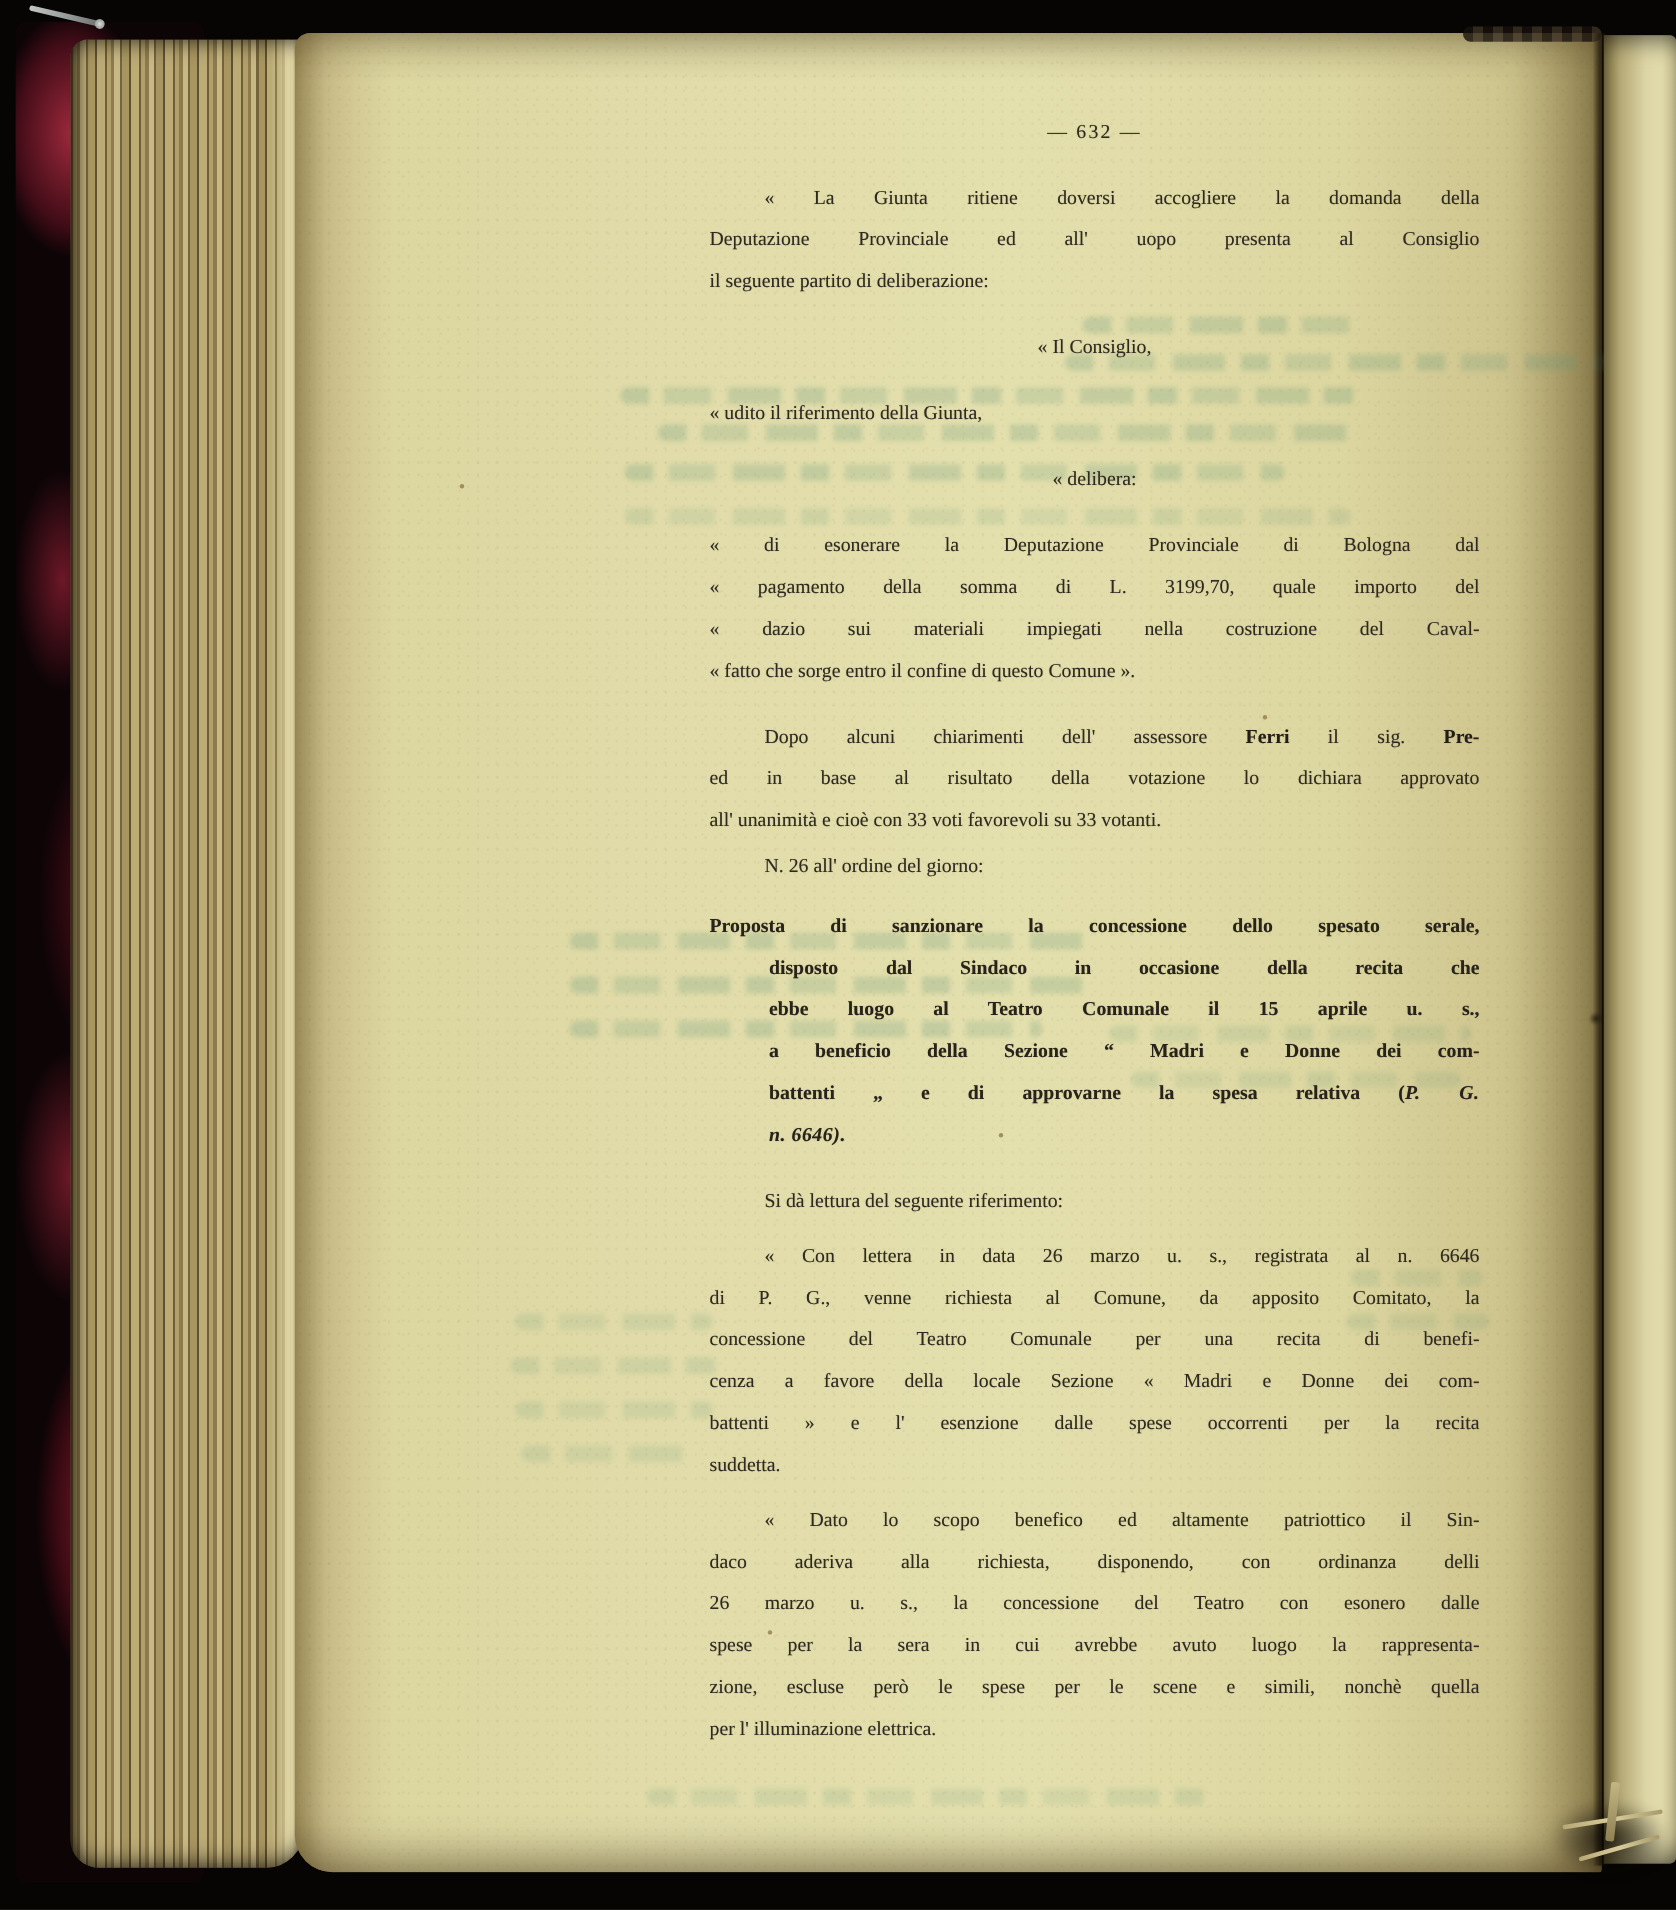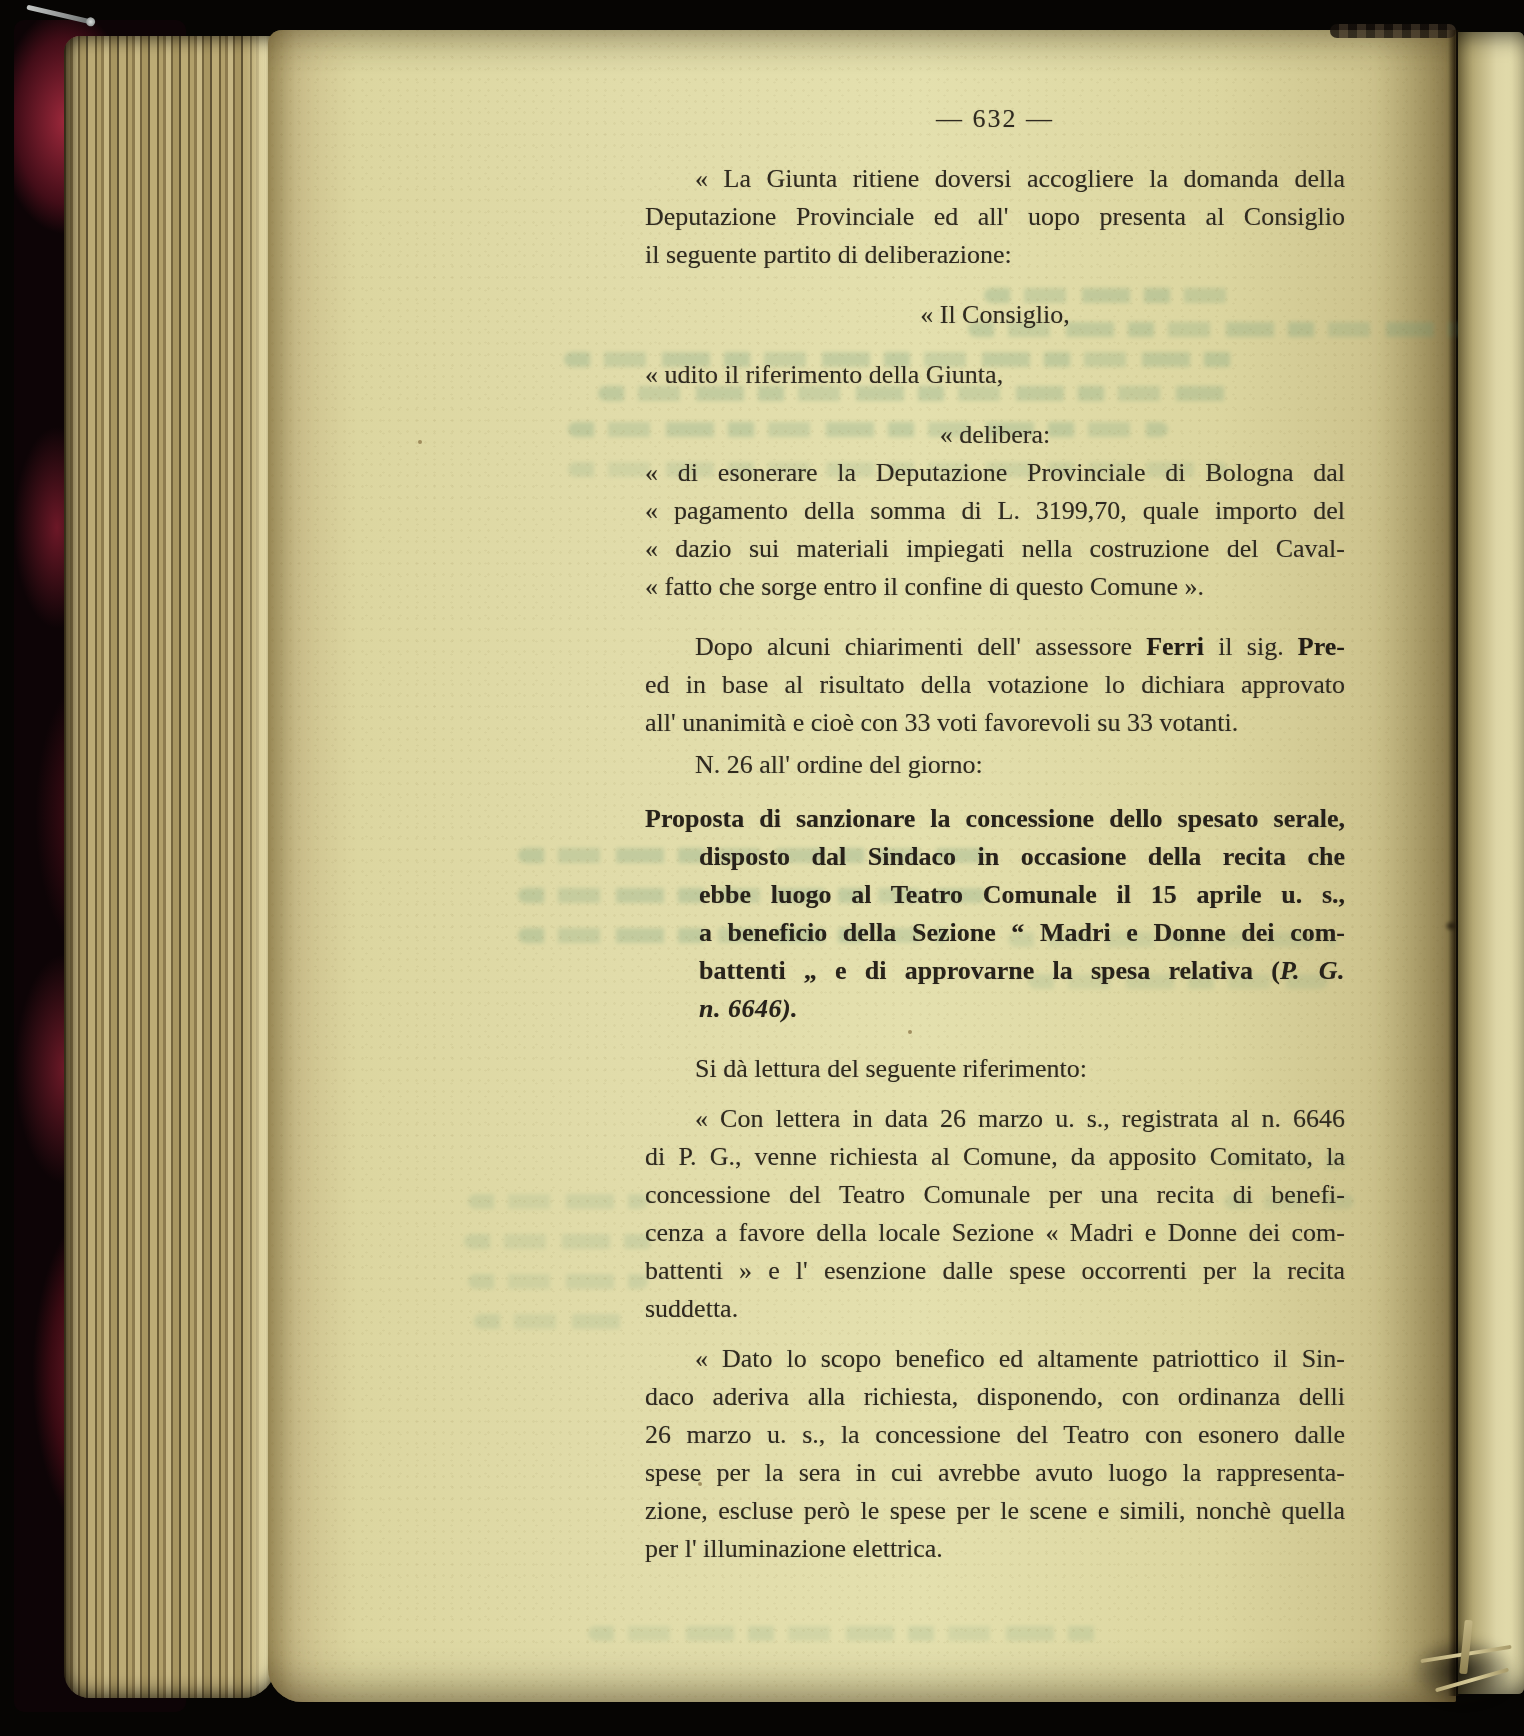--- a/index.html
+++ b/index.html
@@ -76,31 +76,31 @@
       rgba(96,148,118,.60) 0 26px, rgba(96,148,118,0) 26px 40px,
       rgba(96,148,118,.48) 40px 82px, rgba(96,148,118,0) 82px 98px,
       rgba(96,148,118,.55) 98px 146px, rgba(96,148,118,0) 146px 160px);}
   .st.faint{opacity:.26;}
 
   .speck{position:absolute;width:4px;height:4px;border-radius:50%;background:rgba(110,80,35,.55);}
 
   
   .doc{position:absolute;left:377px;top:70px;width:700px;color:var(--ink,#2f2a20);
        text-shadow:0 0 1px rgba(50,44,32,.35);}
-  .line{height:38px;line-height:38px;font-size:26px;overflow:hidden;}
+  .line{height:38px;line-height:38px;font-size:18px;overflow:hidden;}
   .jl{text-align:justify;text-align-last:justify;}
   .pageno{text-align:center;letter-spacing:2px;margin-bottom:16px;}
   .blk.para{margin-top:22px;}
   .blk.para .line:first-child{text-indent:50px;}
   .blk.para.tight{margin-top:12px;}
   .blk.center{margin-top:22px;text-align:center;}
   .blk.left{margin-top:22px;}
   .blk.leftind{margin-top:4px;}
   .blk.leftind .line{text-indent:50px;}
-  .blk.quote{}
+  .blk.quote{margin-top:22px;}
   .blk.heading{margin-top:16px;font-weight:bold;color:#27221a;}
   .blk.heading .line{margin-left:54px;}
   .blk.heading .line:first-child{margin-left:0;}
   .blk.heading i{letter-spacing:.5px;}
   b{color:#221d15;}
 </style>
 </head>
 <body>
 
 <div class="scene">

